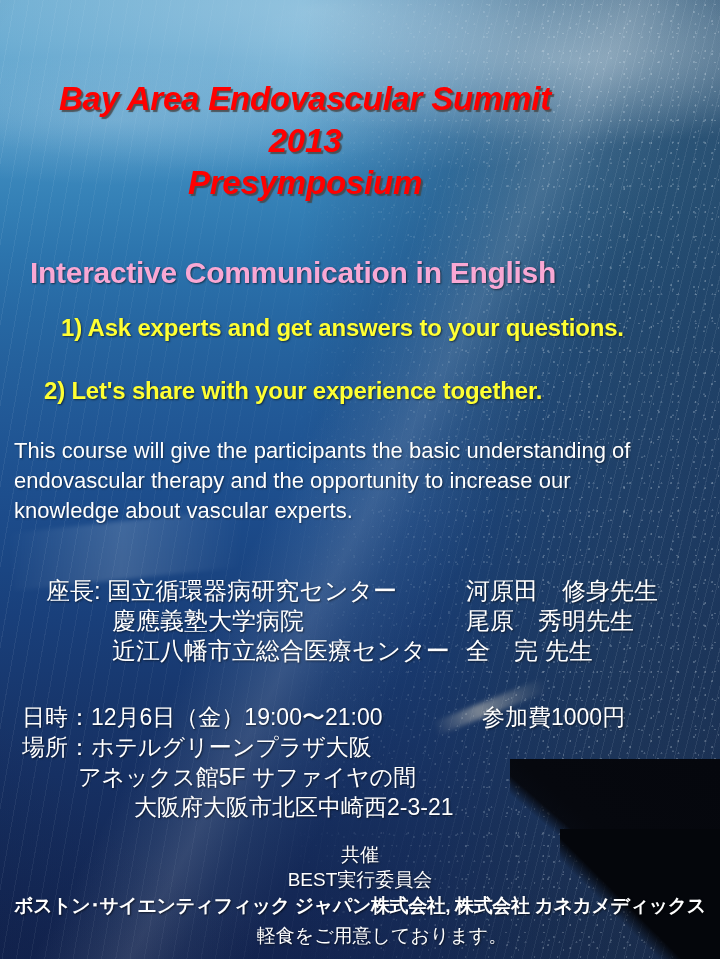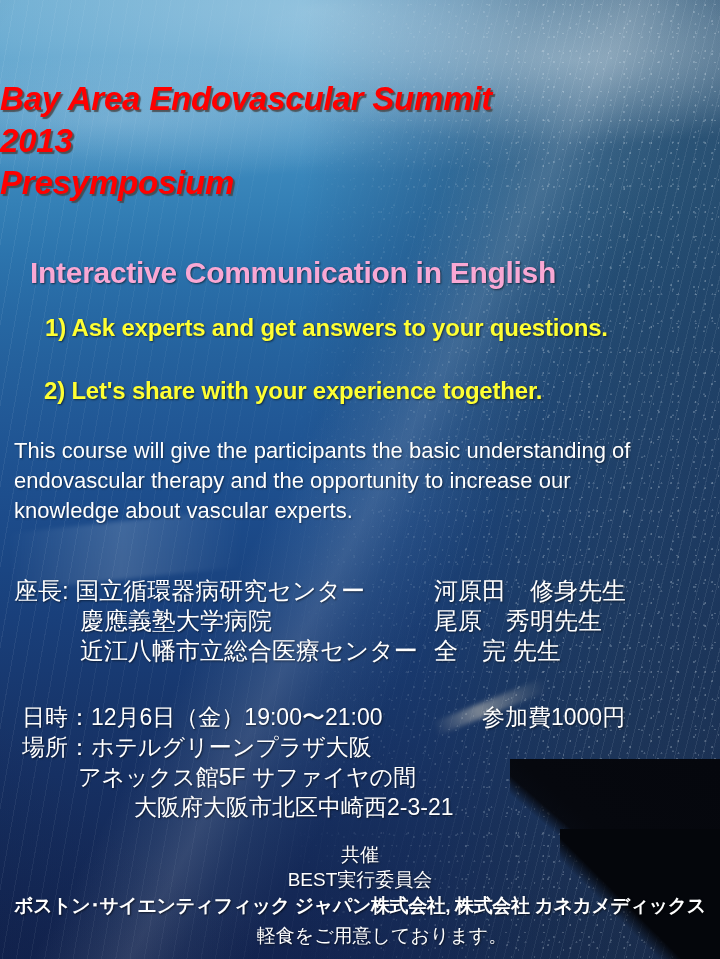--- a/index.html
+++ b/index.html
@@ -136,26 +136,27 @@
   
   .bg-vignette {
     background:radial-gradient(ellipse 120% 110% at 50% 38%, rgba(0,0,0,0) 52%, rgba(4,14,40,.30) 100%);
   }
 
   
   .content { position:absolute; inset:0; }
 
   .title {
     position:absolute; left:0; top:78px; width:572px;
-    text-align:left;
+    text-align:center;
     color:#ff0000;
     font-weight:bold; font-style:italic;
     font-size:33px; line-height:42px;
     letter-spacing:-.2px;
     text-shadow:2px 2px 1px rgba(70,70,70,.85);
+    padding-left:38px;
   }
   .title .l2 { display:block; }
 
   .url {
     position:absolute; right:28px; top:180px;
     color:#ffffff;
     font-size:22px; line-height:28px;
     text-shadow:1px 1px 2px rgba(0,0,0,.45);
   }
 
@@ -166,38 +167,38 @@
     letter-spacing:-.3px;
     text-shadow:1px 1px 2px rgba(0,0,0,.55);
   }
   .bullet {
     position:absolute;
     color:#ffff33;
     font-weight:bold; font-size:24px; line-height:32px;
     letter-spacing:-.2px;
     text-shadow:1px 1px 2px rgba(0,0,0,.55);
   }
-  .bullet-1 { left:45px; top:312px; }
+  .bullet-1 { left:61px; top:312px; }
   .bullet-2 { left:44px; top:375px; }
 
   .paragraph {
     position:absolute; left:14px; top:436px; width:690px;
     color:#ffffff;
     font-size:22px; line-height:30px;
     text-shadow:1px 1px 2px rgba(0,0,0,.45);
   }
   .paragraph span { display:block; }
 
   .chairs {
     position:absolute; left:14px; top:576px; width:700px;
     color:#ffffff;
     font-size:24px; line-height:30px;
     text-shadow:1px 1px 2px rgba(0,0,0,.55);
   }
-  .chair-row { display:flex; }
+  .chair-row { display:flex;margin-left:32px; }
   .chair-row .org { width:420px; }
   .chair-row.indent .org { padding-left:66px; }
   .chair-row .person { flex:1; }
 
   .event {
     position:absolute; left:22px; top:702px; width:700px;
     color:#ffffff;
     font-size:23px; line-height:30px;
     text-shadow:1px 1px 2px rgba(0,0,0,.55);
   }

